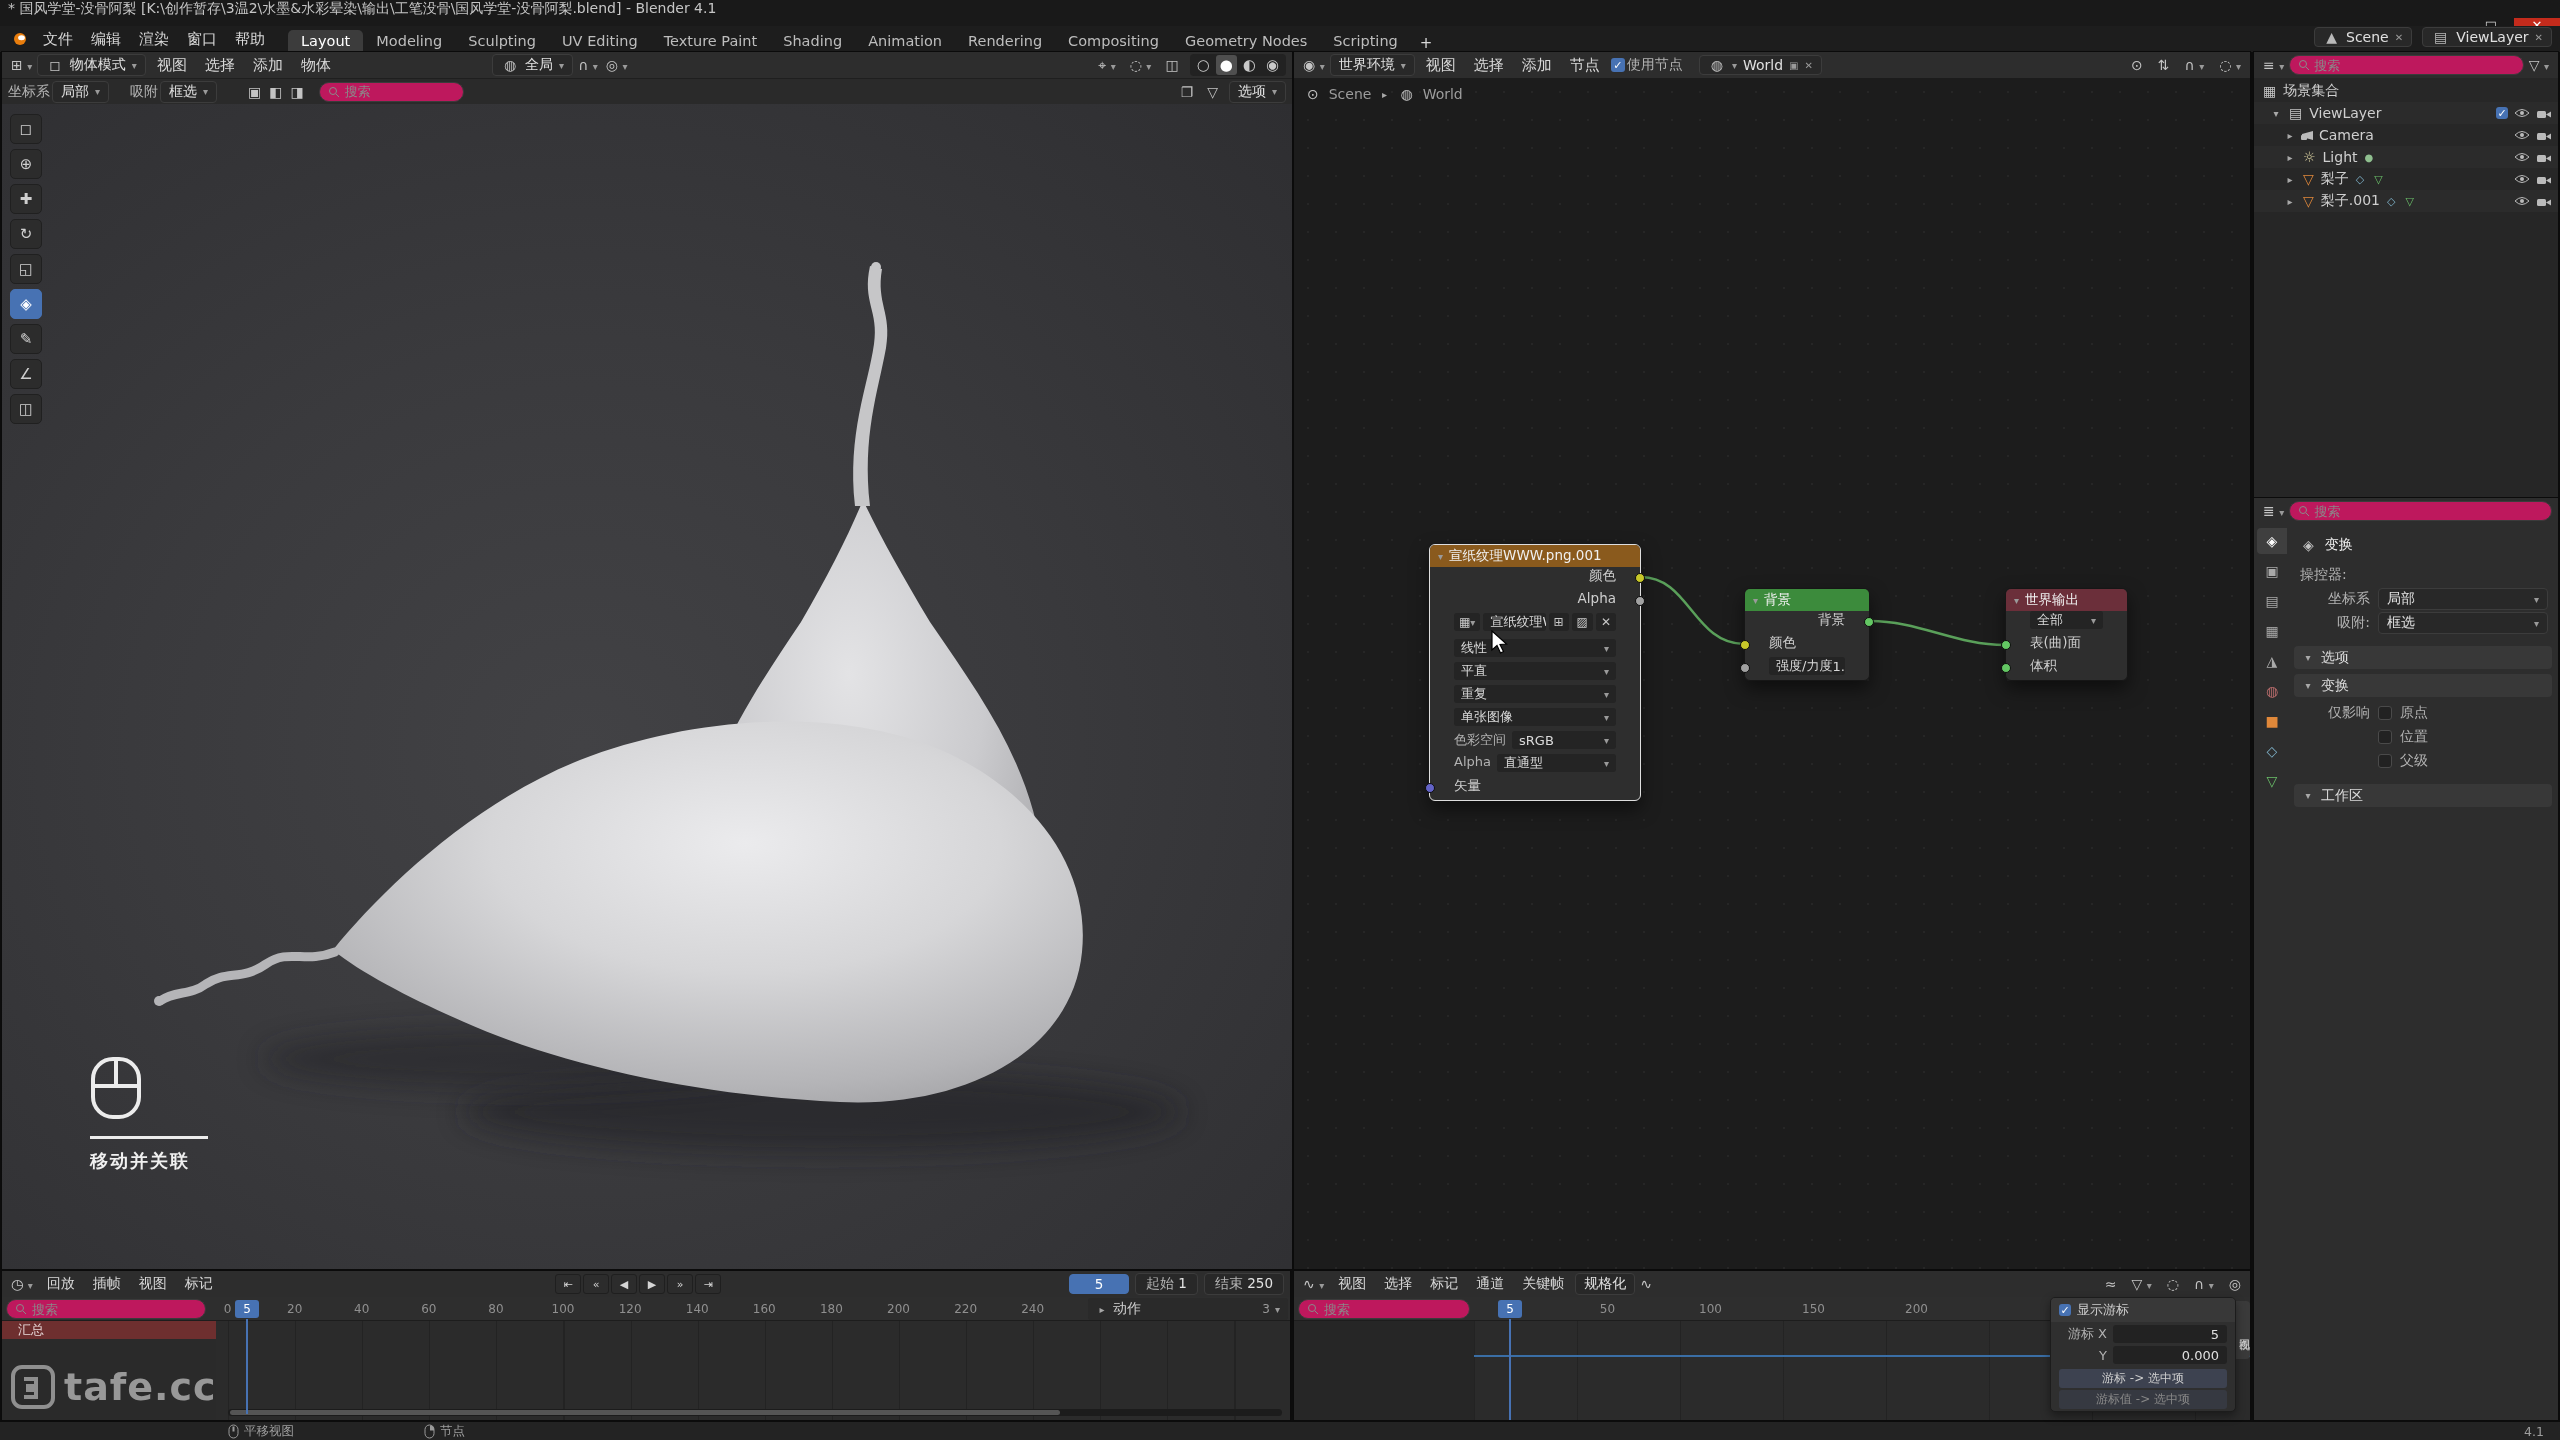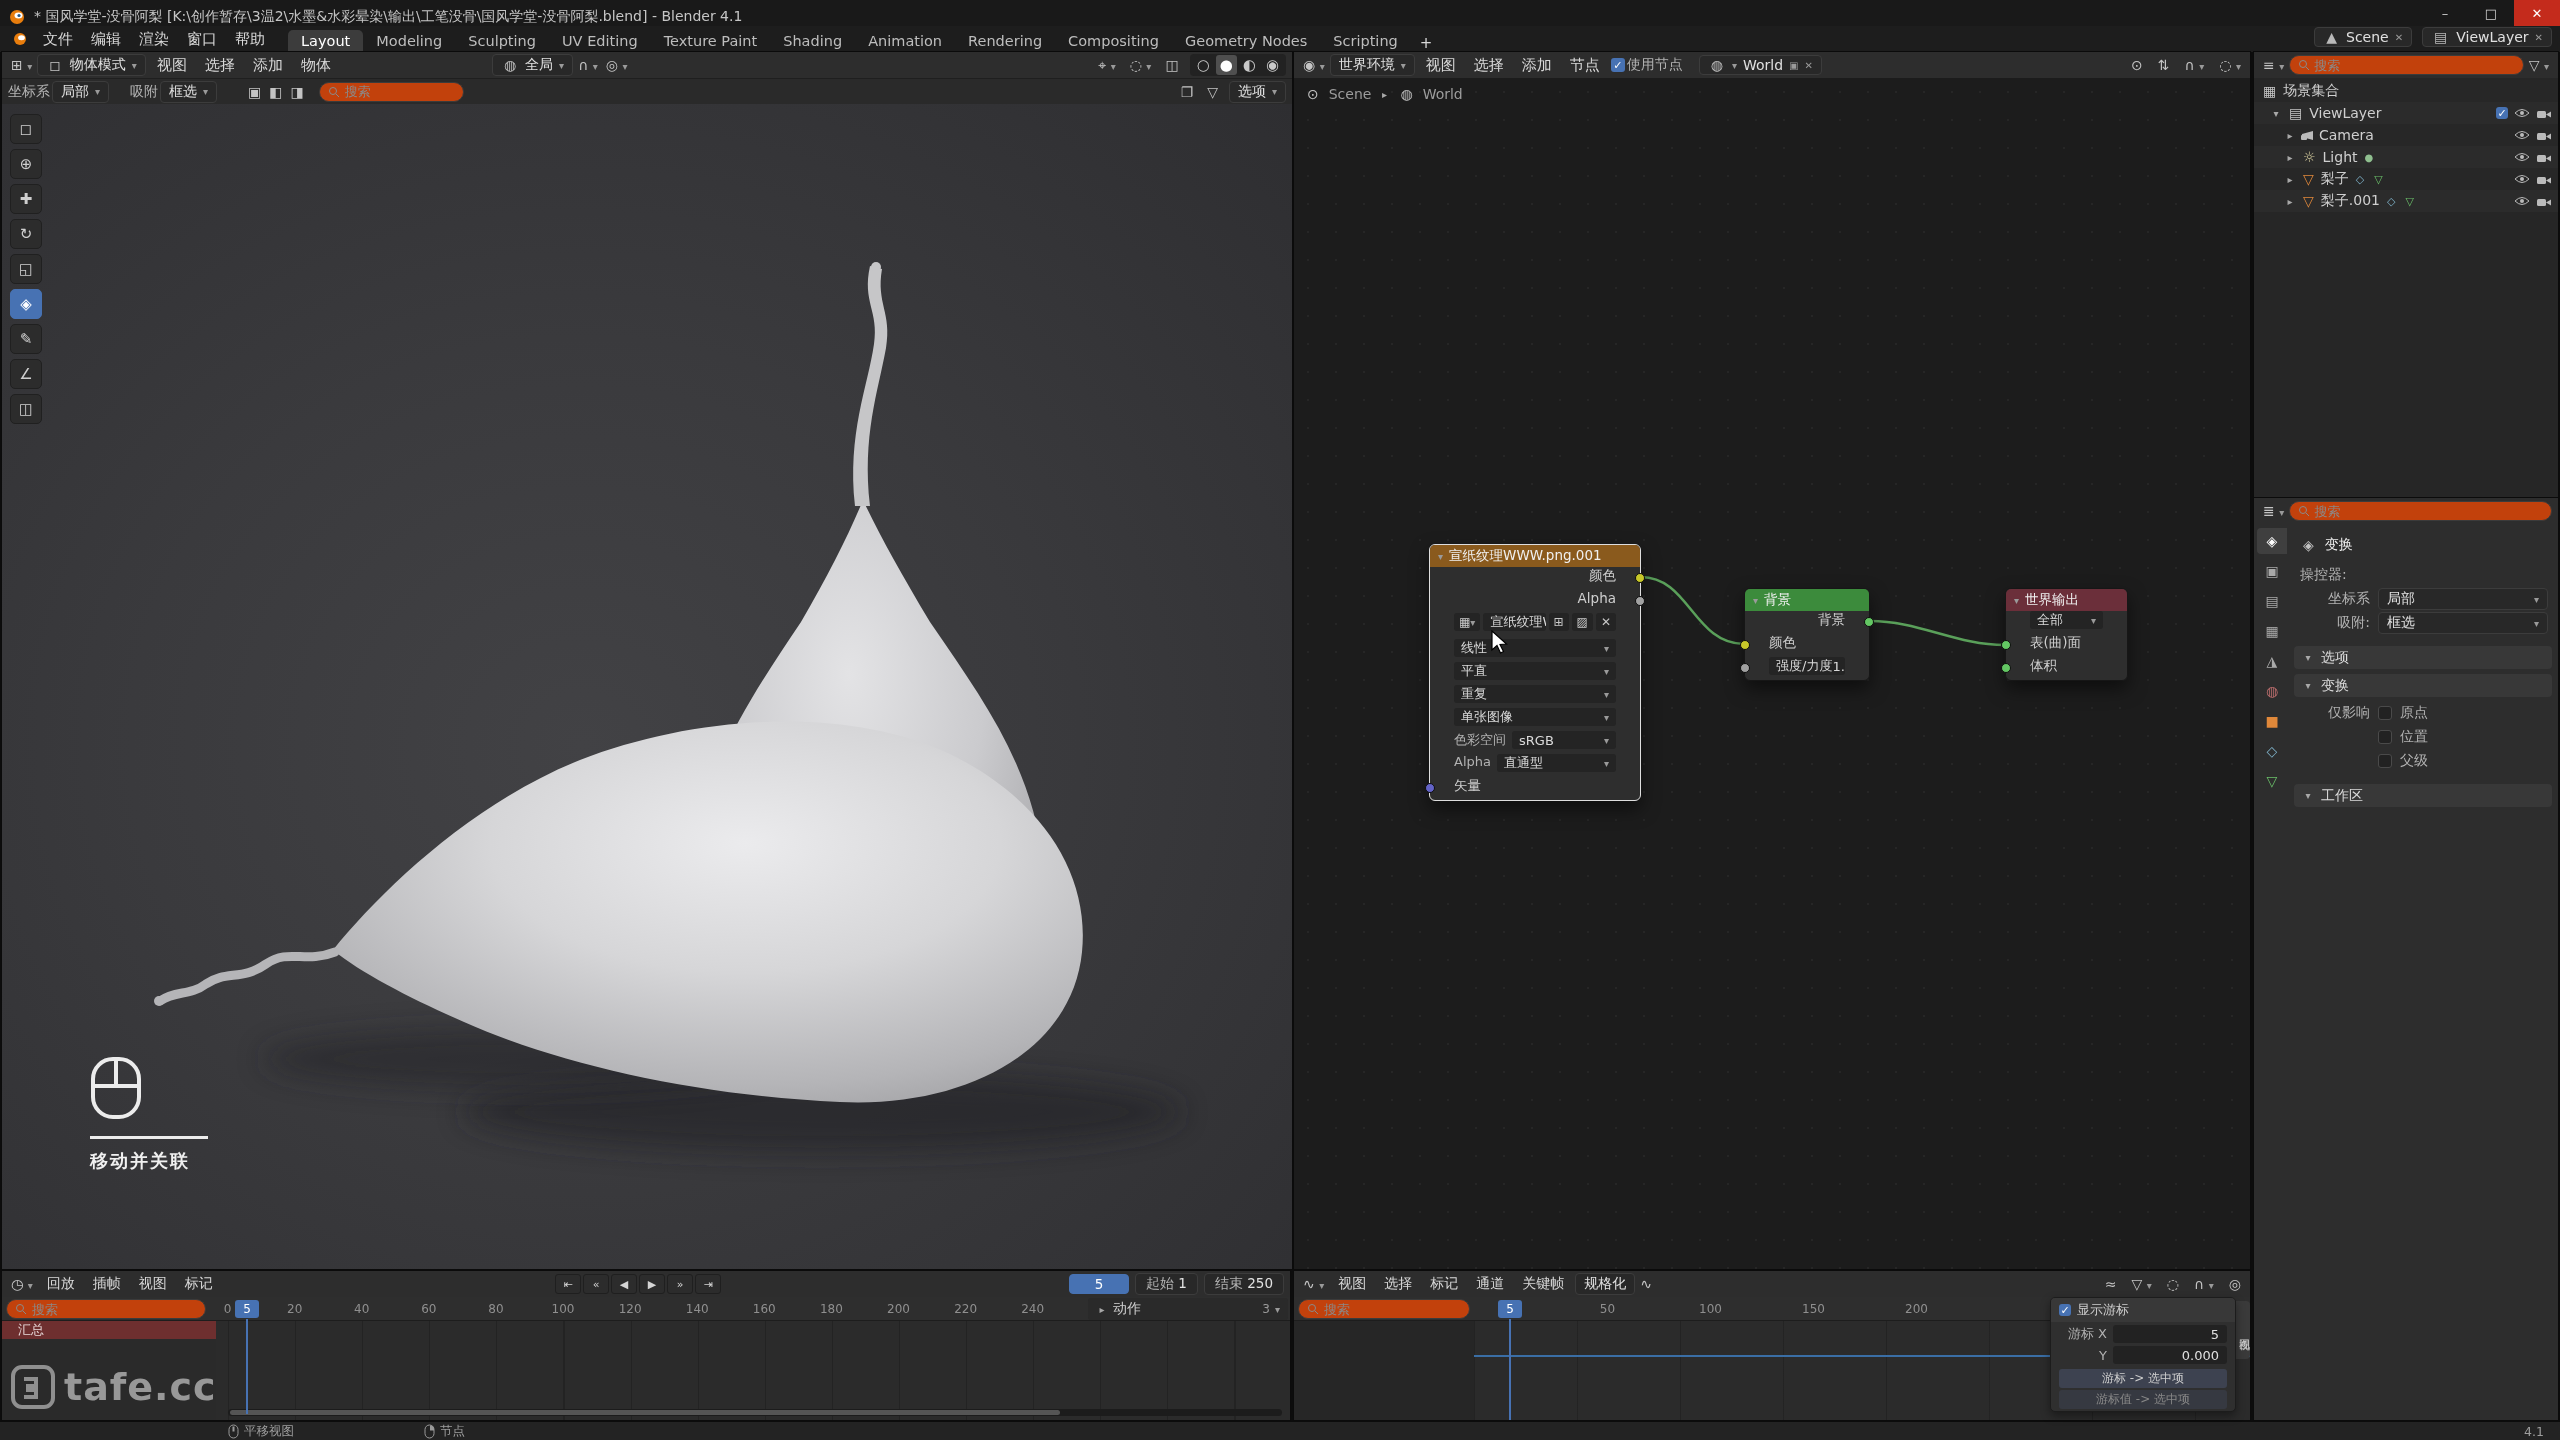--- a/index.html
+++ b/index.html
@@ -8,31 +8,31 @@
             font-family:"DejaVu Sans","Liberation Sans",sans-serif; color:#cfcfcf; font-size:15px; }
   .abs { position:absolute; }
   .region { position:absolute; outline:1px solid #0b0b0b; }
   .hdr { background:#2d2d2d; display:flex; align-items:center; gap:2px; padding:0 6px; height:26px; }
   .menu { padding:0 9px; color:#d8d8d8; font-size:15px; cursor:default; white-space:nowrap; }
   .lbl { color:#b2b2b2; font-size:14px; white-space:nowrap; }
   .dd { background:#282828; border:1px solid #3c3c3c; border-radius:4px; padding:1px 8px;
         display:inline-flex; align-items:center; gap:6px; color:#e0e0e0; font-size:14px; white-space:nowrap; }
   .car { font-size:10px; color:#9a9a9a; }
   .ic { color:#c4c4c4; font-size:14px; padding:0 3px; white-space:nowrap; }
-  .search { display:inline-flex; align-items:center; gap:5px; background:#c2410c; border:1px solid #3b3b3b;
+  .search { display:inline-flex; align-items:center; gap:5px; background:#be185d; border:1px solid #3b3b3b;
             border-radius:11px; padding:0 8px; height:20px; }
   .search input { background:transparent; border:none; outline:none; color:#cfcfcf; width:110px; font-size:13px;
                   font-family:inherit; }
   .search input::placeholder { color:#8a8a8a; }
   .cb { width:14px; height:14px; border-radius:3px; background:#4772b3; color:#fff; font-size:11px;
         display:inline-flex; align-items:center; justify-content:center; }
   .cb.off { background:#222; border:1px solid #4a4a4a; }
   
   .titlebar { position:absolute; left:0; top:0; width:2560px; height:26px; background:#191919;
-              display:flex; align-items:flex-end; }
+              display:flex; align-items:flex-start;flex-direction:column; }
   .ttext { font-size:14px; color:#c6c6c6; margin-left:8px; }
   .wbtns { margin-left:auto; display:flex; height:26px; }
   .wbtn { width:46px; display:flex; align-items:center; justify-content:center; font-size:13px; color:#d0d0d0; }
   .wbtn.close { background:#c42b1c; color:#fff; }
   
   .topbar { position:absolute; left:0; top:26px; width:2560px; height:26px; background:#1d1d1d;
             display:flex; align-items:flex-end; }
   .menus { display:flex; align-items:center; height:26px; }
   .ws-tabs { display:flex; margin-left:14px; }
   .ws-tabs span { padding:3px 13px; border-radius:5px 5px 0 0; color:#bdbdbd; font-size:14.5px; white-space:nowrap; }

